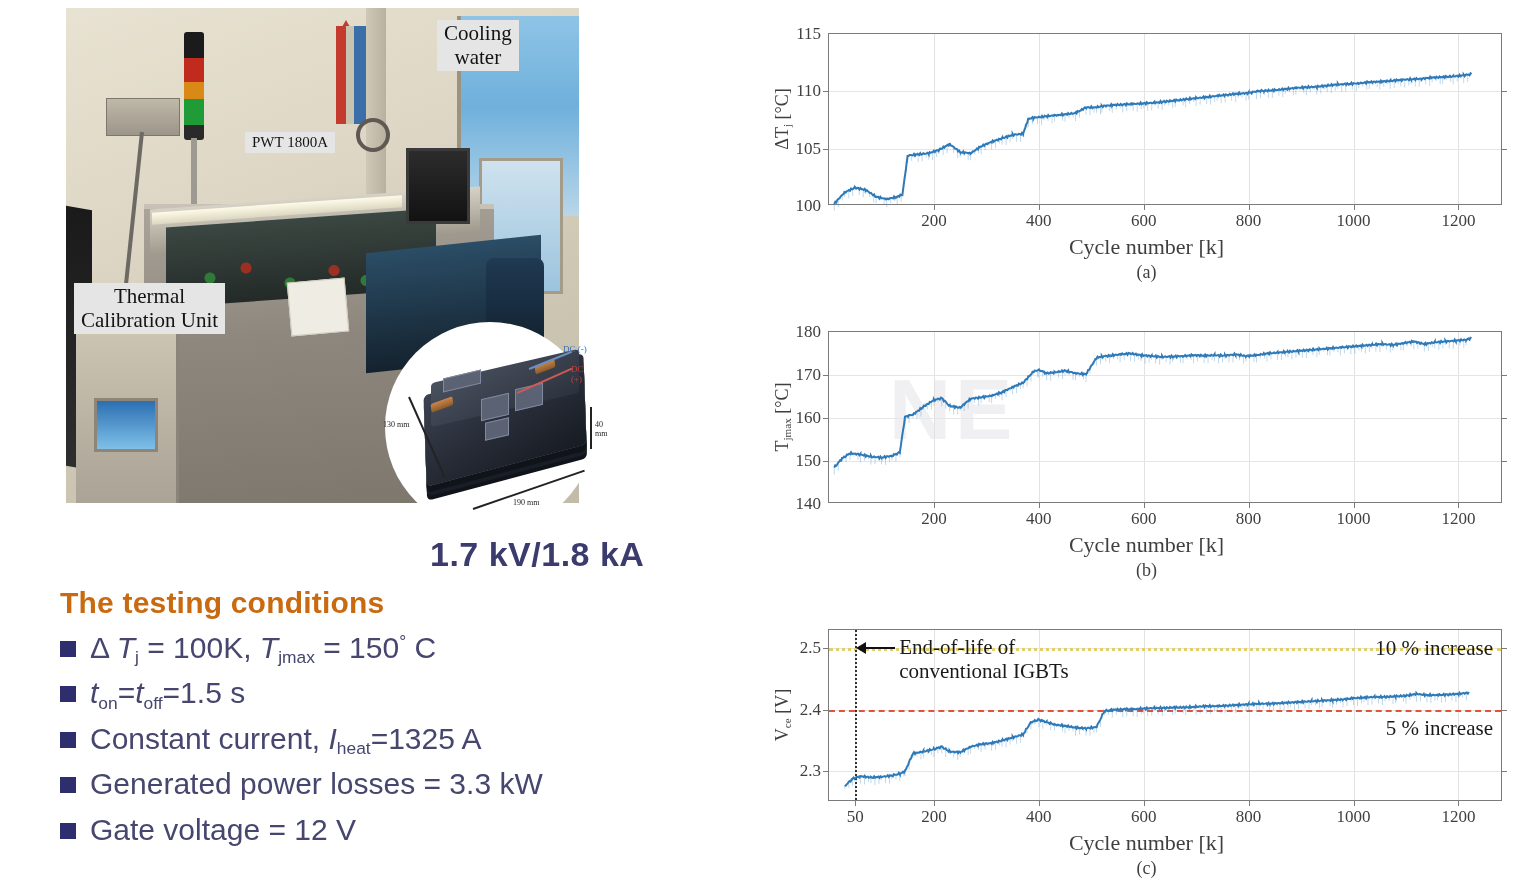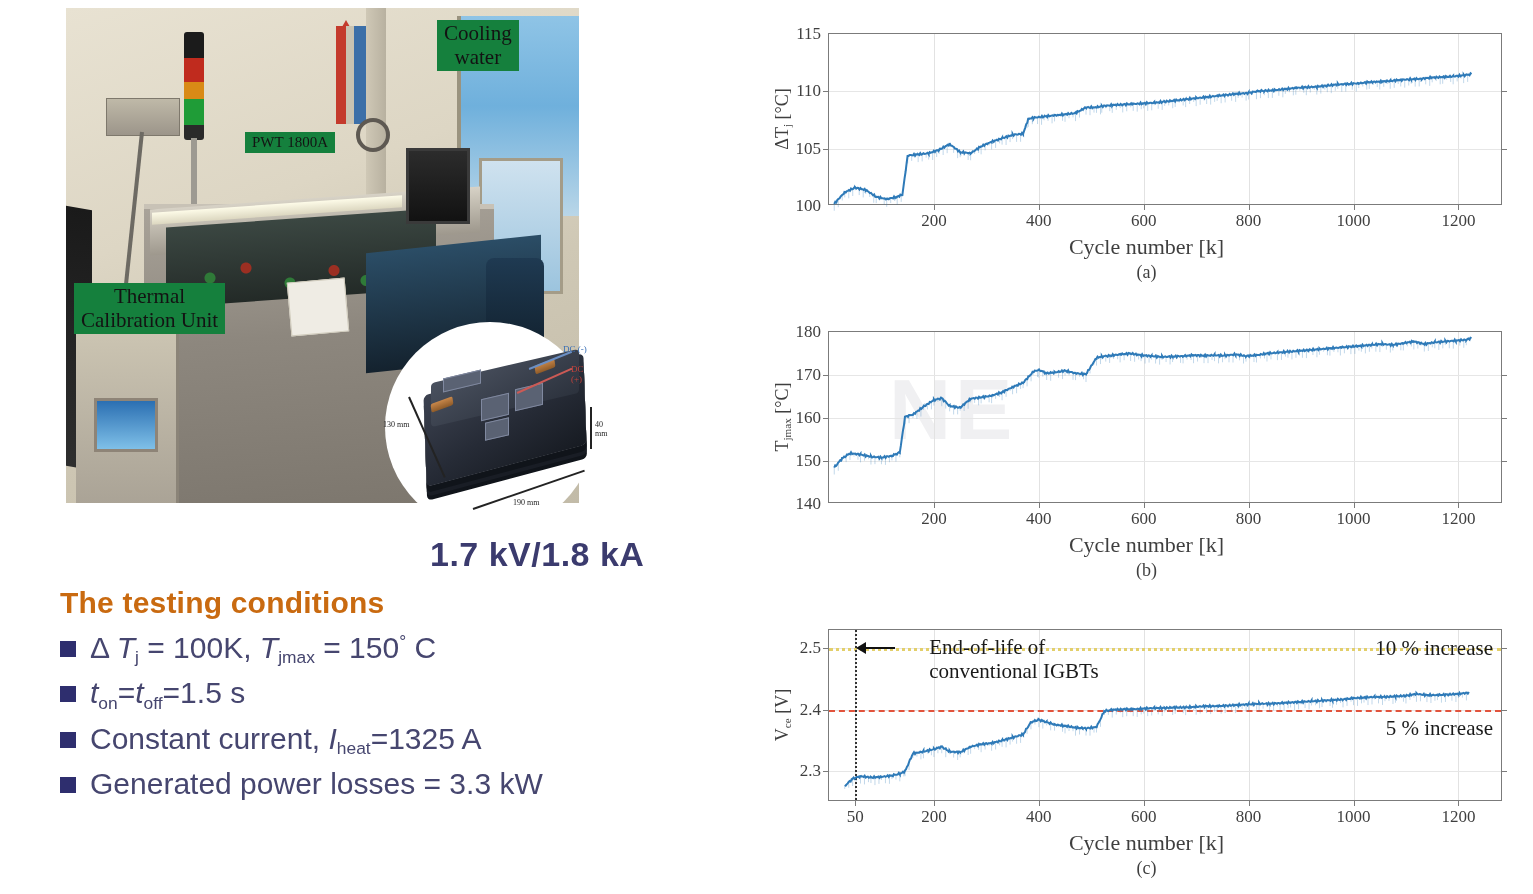--- a/index.html
+++ b/index.html
@@ -58,21 +58,21 @@
       background:linear-gradient(180deg,#1a1a1a,#2e2e2e);transform:skewY(10deg);}
   .calunit{position:absolute;left:10px;top:306px;width:100px;height:190px;
       background:linear-gradient(180deg,#cfc8b5,#aaa396);border-right:3px solid #8b8478;}
   .calscreen{position:absolute;left:28px;top:390px;width:58px;height:48px;
       background:linear-gradient(180deg,#2b6fb2,#7fc0e8);border:3px solid #8e8477;}
   .tube{position:absolute;left:86px;top:196px;width:250px;height:12px;
       background:linear-gradient(180deg,#fdfbe8,#dcd7c0);transform:skewY(-4deg);}
   .knob{position:absolute;left:290px;top:110px;width:26px;height:26px;border-radius:50%;
       border:4px solid #5e5952;}
 
-  .ph-label{position:absolute;background:#15803d;color:#131313;
+  .ph-label{position:absolute;background:#e5e5e5;color:#131313;
       font-family:"Liberation Serif",serif;text-align:center;line-height:1.12;
       padding:2px 7px;white-space:pre-line;}
   #lbl-cooling{left:437px;top:20px;font-size:21px;}
   #lbl-pwt{left:245px;top:132px;font-size:15px;}
   #lbl-tcu{left:74px;top:283px;font-size:21px;}
 
   
   .inset{position:absolute;left:385px;top:322px;width:210px;height:210px;
       border-radius:50%;background:#ffffff;overflow:visible;}
   .mod-body{position:absolute;left:40px;top:52px;width:160px;height:92px;
@@ -120,21 +120,21 @@
       font-family:"Liberation Serif",serif;font-size:17px;color:#3f3f3f;white-space:nowrap;margin-left:16px;}
   .xlab{position:absolute;top:calc(100% + 7px);transform:translateX(-50%);
       font-family:"Liberation Serif",serif;font-size:17px;color:#3f3f3f;}
   .axis-title{position:absolute;width:100%;text-align:center;
       font-family:"Liberation Serif",serif;font-size:22px;color:#3f3f3f;}
   .panel-id{position:absolute;width:100%;text-align:center;
       font-family:"Liberation Serif",serif;font-size:18px;color:#3f3f3f;}
   .yaxis-title{position:absolute;left:6px;top:120px;transform:translate(-50%,-50%) rotate(-90deg);
       font-family:"Liberation Serif",serif;font-size:18px;color:#3f3f3f;white-space:nowrap;}
   .yaxis-title sub{font-size:.62em;vertical-align:baseline;position:relative;top:.28em;}
-  .note{position:absolute;font-family:"Liberation Serif",serif;color:#1a1a1a;margin-left:30px;}
+  .note{position:absolute;font-family:"Liberation Serif",serif;color:#1a1a1a;}
   .dashline{position:absolute;left:0;right:0;height:0;border-top:2px dashed #e2533c;}
   .dotline{position:absolute;top:0;bottom:0;width:0;border-left:2px dotted #333;}
   .yellowline{position:absolute;left:0;right:0;height:0;border-top:3px dotted #e3cf6a;}
   .arrowleft{position:absolute;height:2px;background:#111;}
   .arrowleft:before{content:"";position:absolute;left:-9px;top:-5px;
       border-top:6px solid transparent;border-bottom:6px solid transparent;border-right:10px solid #111;}
   svg.trace{position:absolute;left:0;top:0;overflow:visible;}
   .wm{position:absolute;font-weight:bold;color:#f0f0f2;font-size:86px;letter-spacing:4px;
       font-family:"Liberation Sans",sans-serif;user-select:none;}
 </style>
@@ -212,20 +212,24 @@
         <span class="sq"></span>
         <span class="cond-txt"><i>t</i><sub>on</sub>=<i>t</i><sub>off</sub>=1.5 s</span>
       </div>
       <div class="cond-row">
         <span class="sq"></span>
         <span class="cond-txt">Constant current, <i>I</i><sub>heat</sub>=1325 A</span>
       </div>
       <div class="cond-row">
         <span class="sq"></span>
         <span class="cond-txt">Generated power losses = 3.3 kW</span>
+      </div>
+      <div class="cond-row">
+        <span class="sq"></span>
+        <span class="cond-txt">Gate voltage = 12 V</span>
       </div>
     </div>
 </div>
 
 <div id="right">
   <div class="chart" id="chart-a">
       <div class="plotbox">
         <div class="gridv" style="left: 104.903px;"></div>
         <div class="xtick" style="left: 104.903px;"></div>
         <div class="xlab" style="left: 104.903px;">200</div>

